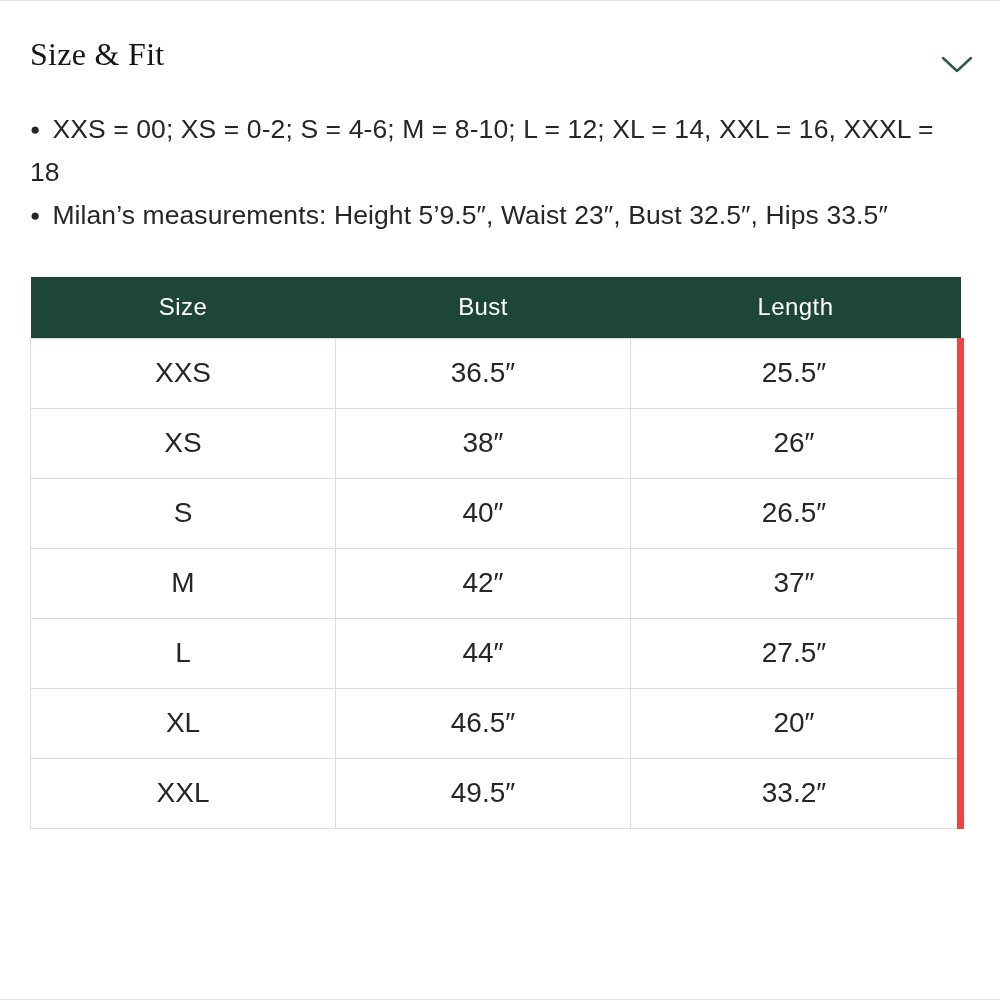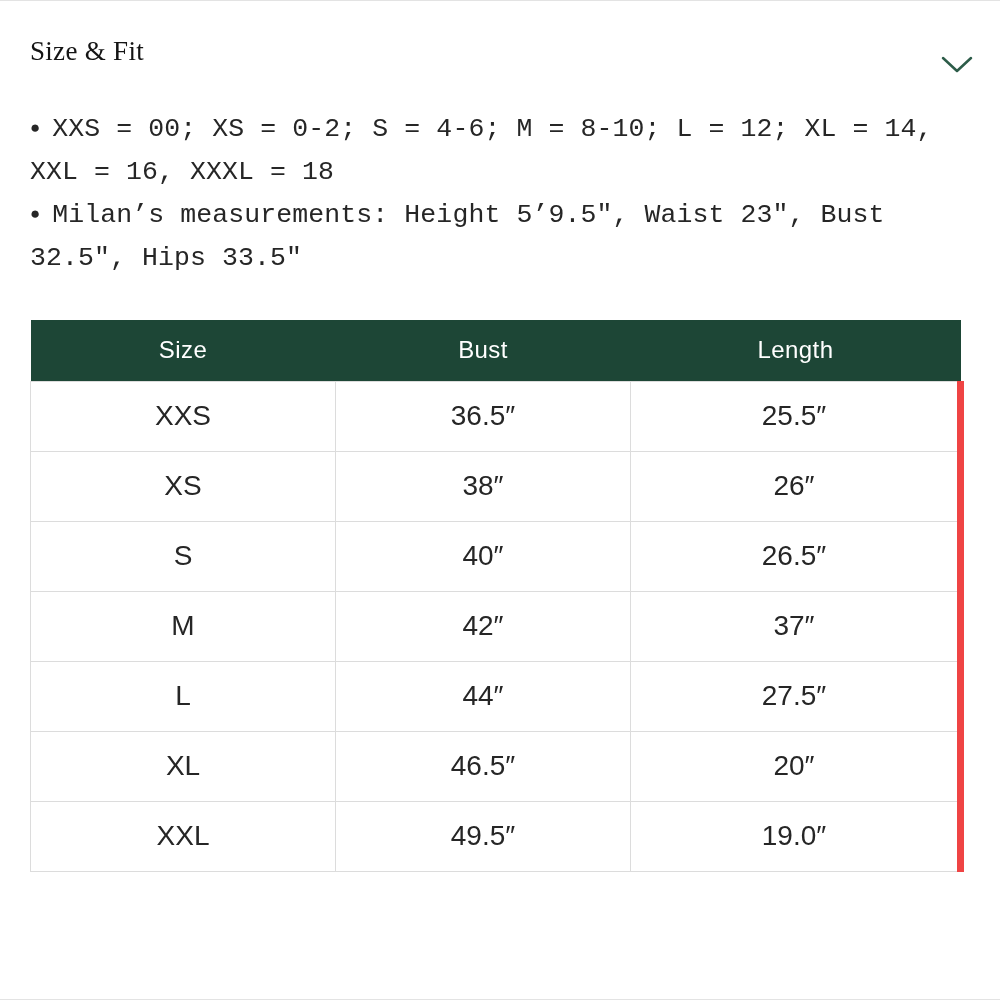--- a/index.html
+++ b/index.html
@@ -28,21 +28,21 @@
     box-sizing: border-box;
     position: relative;
   }
   .section-header {
     display: flex;
     align-items: flex-start;
     justify-content: space-between;
   }
   .section-title {
     font-family: "Liberation Serif", serif;
-    font-size: 27px;
+    font-size: 32px;
     font-weight: 400;
     letter-spacing: 0.3px;
     color: #141414;
     margin: 0;
     padding-top: 6px;
   }
   .chevron {
     width: 34px;
     height: 34px;
     flex: 0 0 auto;
@@ -58,21 +58,20 @@
   .bullets {
     margin-top: 26px;
     font-size: 26.5px;
     line-height: 1.62;
     color: #262626;
     letter-spacing: 0.1px;
   }
   .bullet-row {
     display: block;
     margin-bottom: 0px;
-    font-family: Liberation Mono, monospace;
   }
   .bullet-dot {
     font-size: 17px;
     line-height: 1;
     vertical-align: 3px;
     margin-right: 12px;
     color: #262626;
   }
   .bullet-text {
     display: inline;
@@ -181,20 +180,20 @@
         <td>27.5″</td>
       </tr>
       <tr>
         <td>XL</td>
         <td>46.5″</td>
         <td>20″</td>
       </tr>
       <tr>
         <td>XXL</td>
         <td>49.5″</td>
-        <td>19.0″</td>
+        <td>33.2″</td>
       </tr>
     </tbody>
   </table>
 
 </div>
 
 <div class="bottom-rule"></div>
 
 </body></html>

